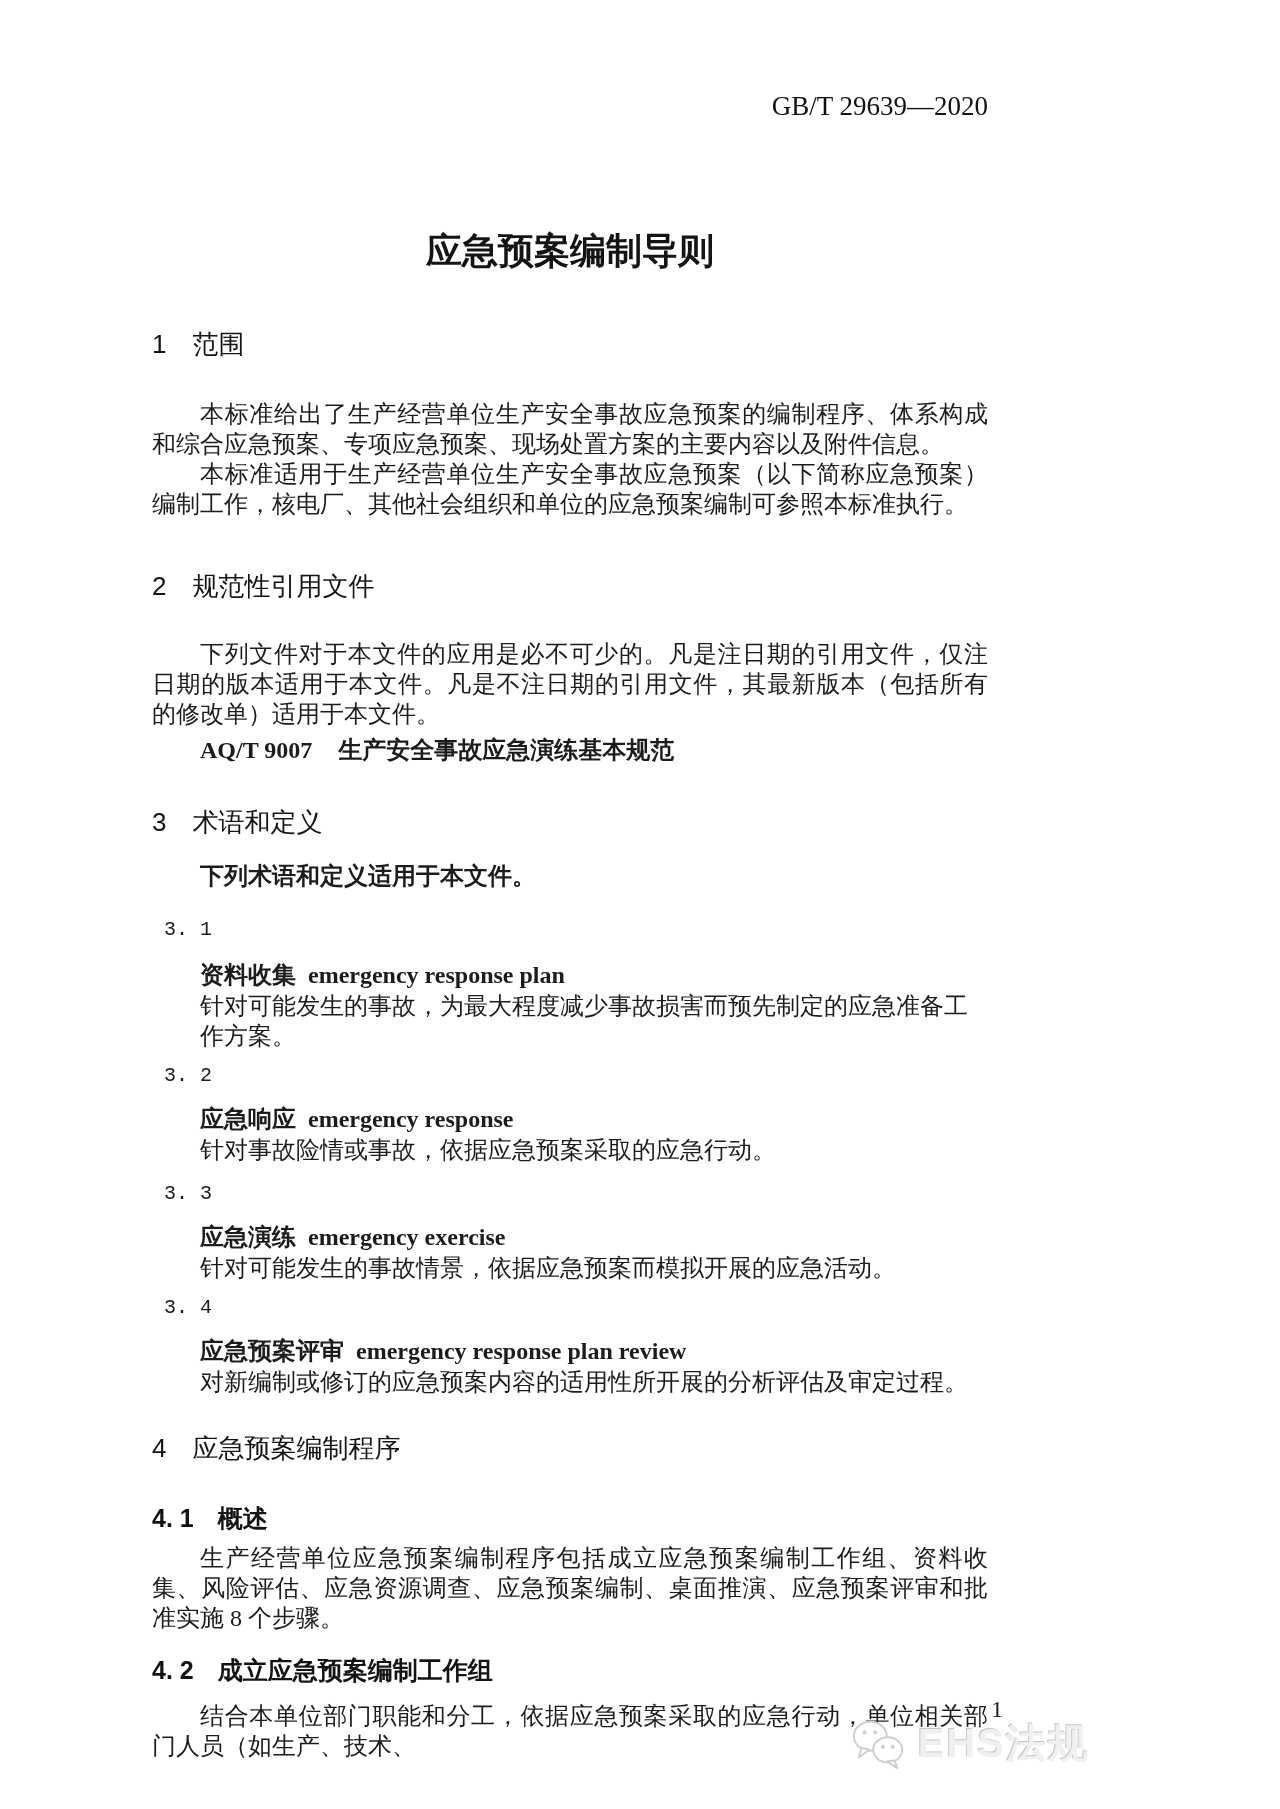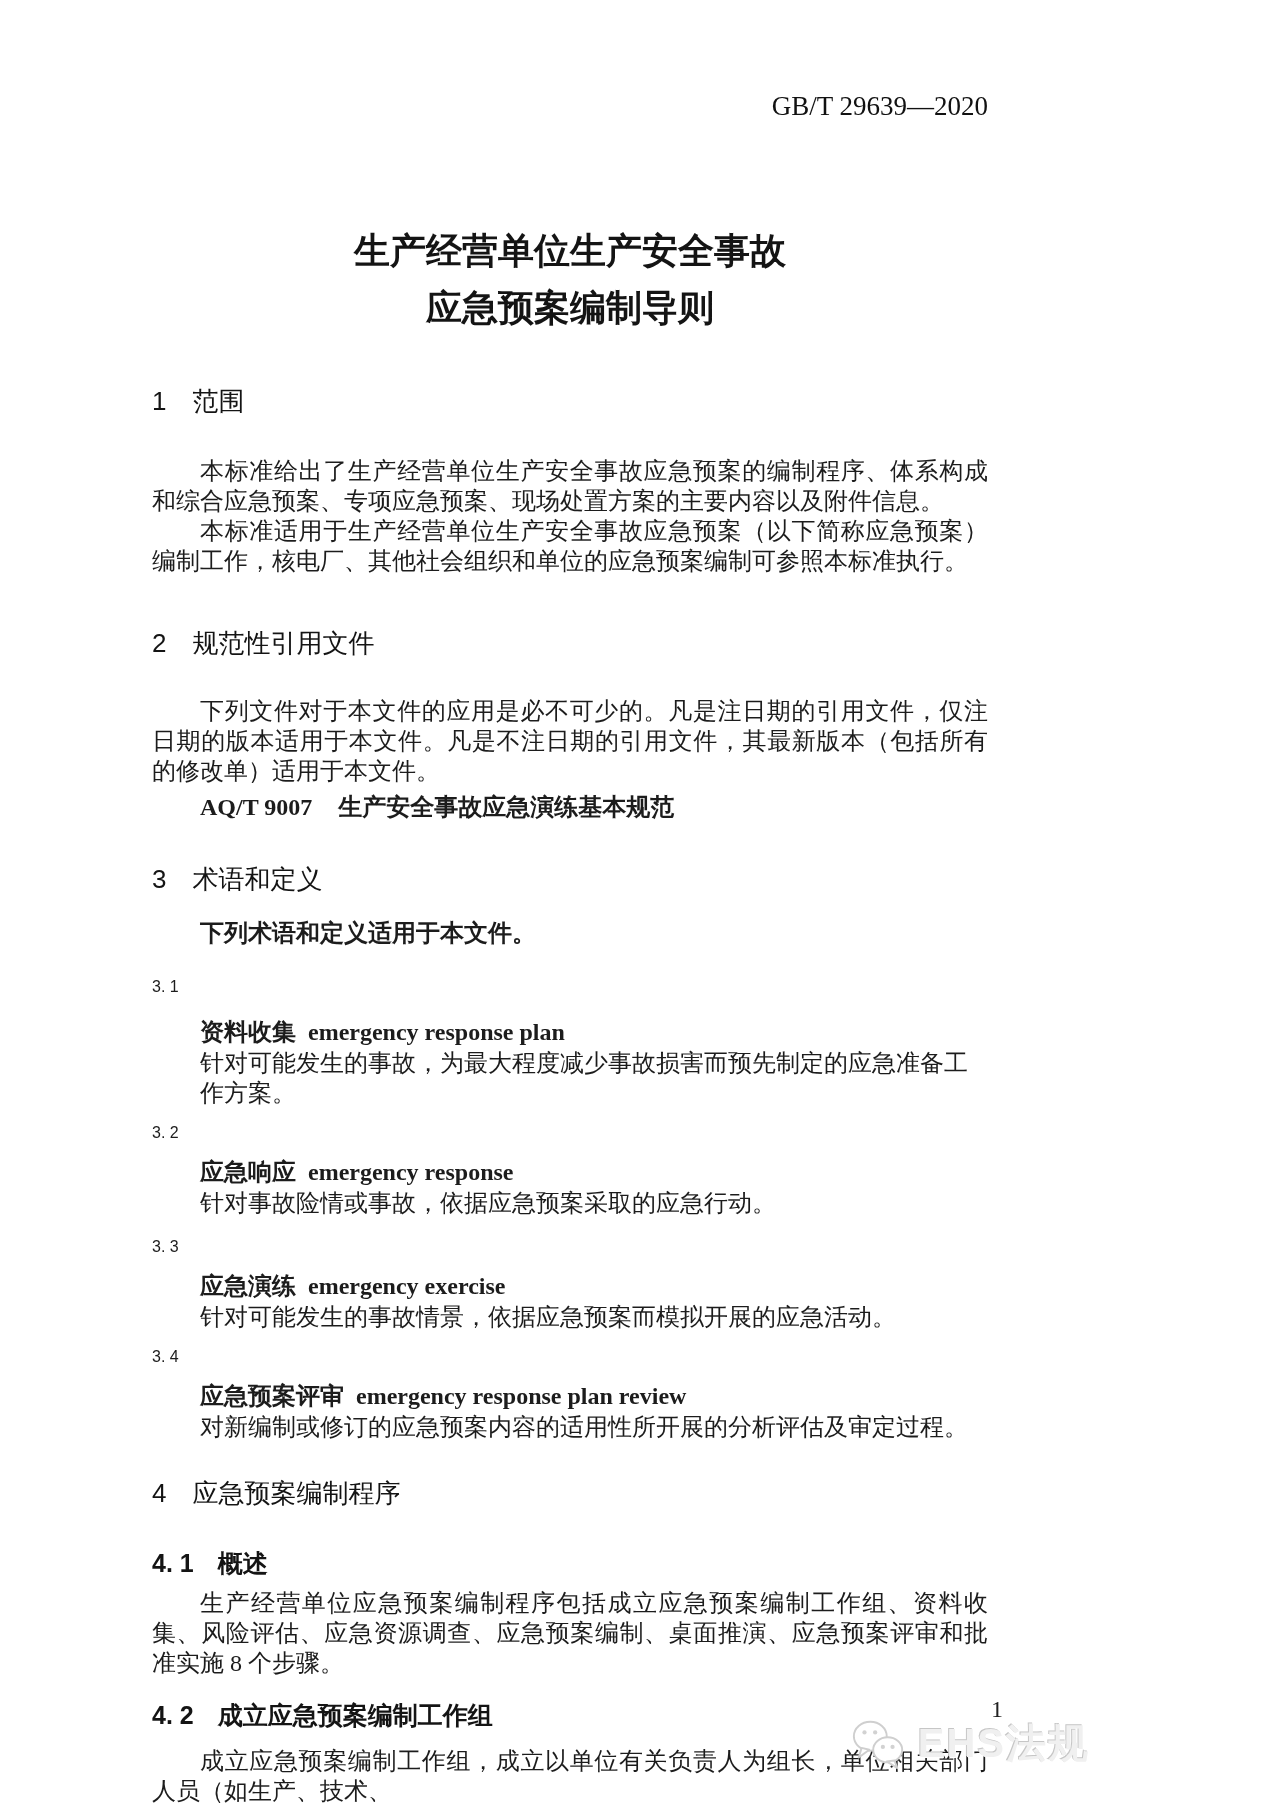--- a/index.html
+++ b/index.html
@@ -49,23 +49,23 @@
   }
   .plain-line{
     margin:0;
     font-size:24px;line-height:30px;
     padding-left:48px;
     font-weight:bold;
   }
   .ref-line .ref-title{margin-left:26px;}
 
   .term-no{
-    margin:0;
-    font-family:Liberation Sans, sans-serif;
-    font-size:16px;line-height:30px;
+    margin:12px;
+    font-family:Liberation Mono, monospace;
+    font-size:20px;line-height:30px;
   }
   .term-line{
     margin:0;
     padding-left:48px;
     font-size:24px;line-height:32px;
     font-weight:bold;
   }
   .term-line .zh{font-family:"Liberation Sans","DejaVu Sans",sans-serif;}
   .term-line .en{font-family:"Liberation Serif","DejaVu Serif",serif;margin-left:12px;text-align:center;}
   .term-def{
@@ -112,21 +112,20 @@
 </style>
 </head>
 <body>
 
 <div class="page">
   <div class="content">
 
     <div class="doc-code">GB/T 29639—2020</div>
 
     <div class="doc-title">
-      <div>生产经营单位生产安全事故</div>
       <div>应急预案编制导则</div>
     </div>
 
     <div class="sec-heading mt48">
       <span class="no">1</span><span>范围</span>
     </div>
     <p class="body-p mt38">本标准给出了生产经营单位生产安全事故应急预案的编制程序、体系构成和综合应急预案、专项应急预案、现场处置方案的主要内容以及附件信息。</p>
     <p class="body-p mt0">本标准适用于生产经营单位生产安全事故应急预案（以下简称应急预案）编制工作，核电厂、其他社会组织和单位的应急预案编制可参照本标准执行。</p>
 
     <div class="sec-heading mt50">
@@ -171,21 +170,21 @@
     </div>
 
     <div class="sub-heading mt36">
       <span class="no">4. 1</span><span>概述</span>
     </div>
     <p class="body-p mt8">生产经营单位应急预案编制程序包括成立应急预案编制工作组、资料收集、风险评估、应急资源调查、应急预案编制、桌面推演、应急预案评审和批准实施 8 个步骤。</p>
 
     <div class="sub-heading mt20">
       <span class="no">4. 2</span><span>成立应急预案编制工作组</span>
     </div>
-    <p class="body-p mt14">成立应急预案编制工作组，成立以单位有关负责人为组长，单位相关部门人员（如生产、技术、</p>
+    <p class="body-p mt14">结合本单位部门职能和分工，依据应急预案采取的应急行动，单位相关部门人员（如生产、技术、</p>
 
   </div>
 
   <div class="page-number">1</div>
 
   <div class="watermark">
     <svg class="wm-icon" viewBox="0 0 60 54" xmlns="http://www.w3.org/2000/svg">
       <ellipse cx="21" cy="19" rx="17" ry="15" fill="#ffffff" stroke="#cfcfcf" stroke-width="2"></ellipse>
       <path d="M12 31 L9 41 L20 33 Z" fill="#ffffff" stroke="#cfcfcf" stroke-width="2" stroke-linejoin="round"></path>
       <circle cx="15" cy="15" r="2.2" fill="#d2d2d2"></circle>

